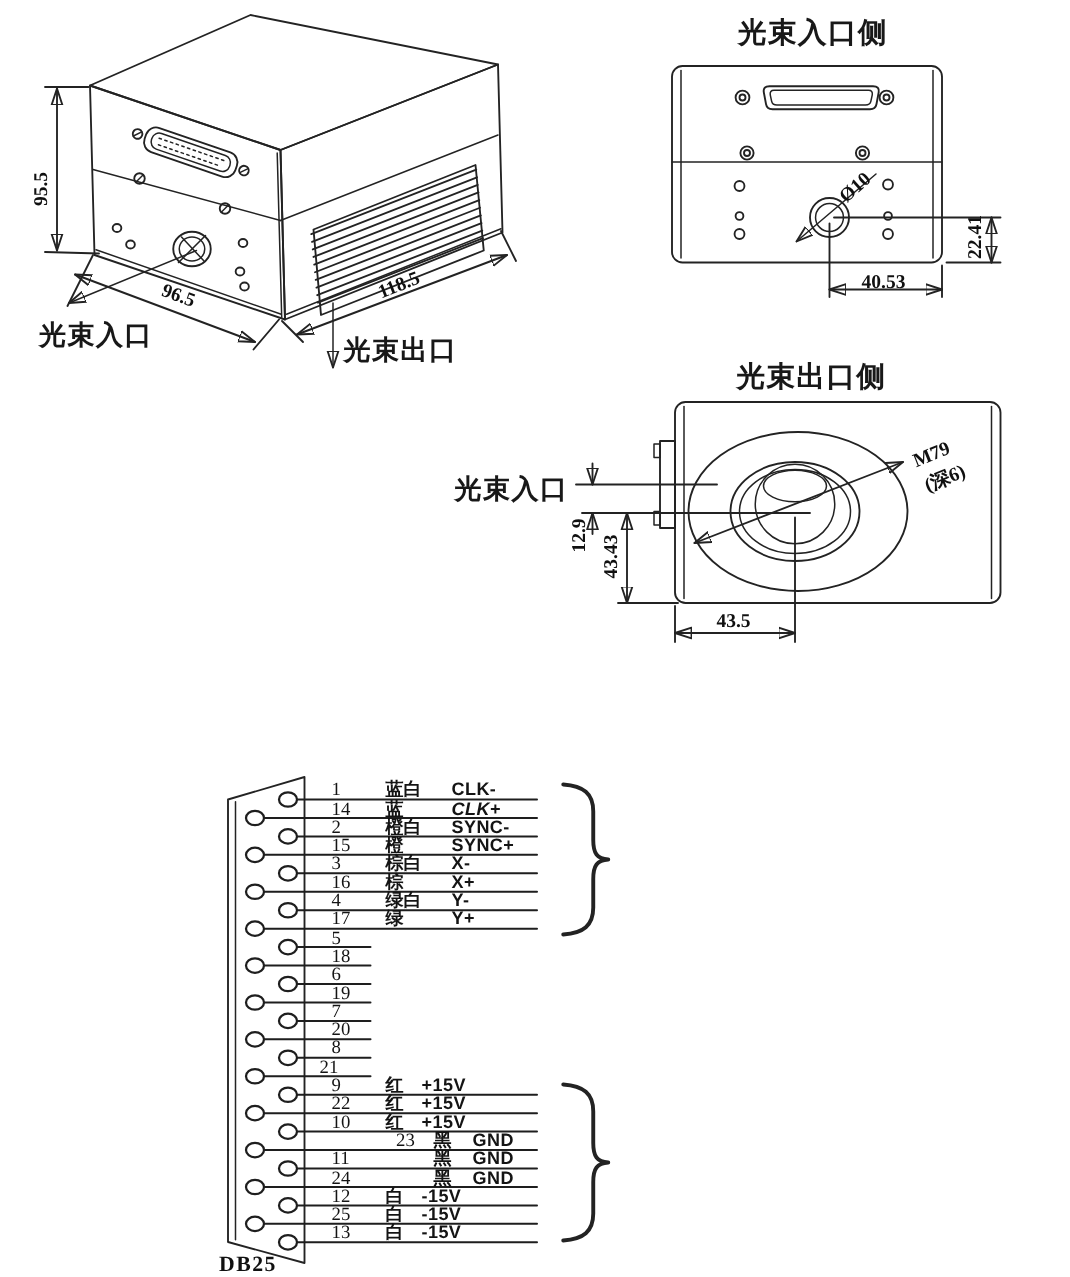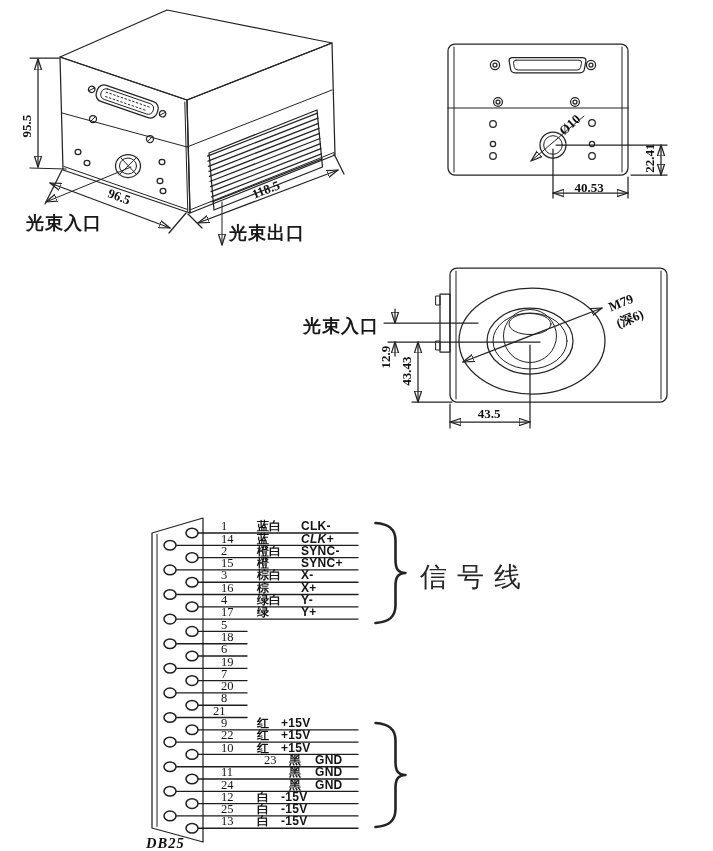--- a/index.html
+++ b/index.html
@@ -13,21 +13,21 @@
   .brace{stroke-width:2.6 !important;}
   #pin-rows ellipse{fill:#fff;stroke:#1e1e1e;stroke-width:1.5;}
   #pin-rows line{stroke:#1e1e1e;stroke-width:1.35;}
   .txt{position:absolute;color:#161616;white-space:nowrap;}
   .cjk{font-family:"Liberation Sans",sans-serif;font-weight:bold;font-size:18px;letter-spacing:1px;color:#181818;}
   .vtitle{font-family:"Liberation Sans",sans-serif;font-weight:bold;font-size:19px;letter-spacing:1px;color:#181818;}
   .dim{font-family:"Liberation Serif",serif;font-weight:bold;font-size:13px;color:#101010;text-align:center;}
   .rot-90{transform:rotate(-90deg);transform-origin:center center;}
   .main-title{font-family:"Liberation Sans",sans-serif;font-weight:600;font-size:19.5px;letter-spacing:0.5px;color:#202020;}
   .brace-label{font-family:"Liberation Sans",sans-serif;font-weight:400;font-size:27px;letter-spacing:10px;color:#262626;}
-  .conn-label{font-family:"Liberation Serif",serif;font-weight:bold;font-size:14.5px;color:#101010;letter-spacing:1px;font-style:italic;}
+  .conn-label{font-family:"Liberation Serif",serif;font-weight:bold;font-size:14.5px;color:#101010;letter-spacing:1px;}
   .ptxt{position:absolute;height:12px;line-height:12.5px;color:#141414;}
   .pin-num{font-family:"Liberation Serif",serif;font-size:12.5px;}
   .pin-color{font-family:"Liberation Sans",sans-serif;font-weight:700;font-size:12px;}
   .pin-sig{font-family:"Liberation Sans",sans-serif;font-weight:700;font-size:12px;letter-spacing:0.3px;}
 </style>
 </head>
 <body>
 
 <div class="canvas">
 
@@ -247,32 +247,33 @@
     <path class="brace" d="M375.5,723 C389,724 395.5,729 395.5,741 L395.5,762 C395.5,771 398,774.5 405.5,775 C398,775.5 395.5,779 395.5,788 L395.5,809 C395.5,821 389,826 375.5,827"></path>
   </g>
 </svg>
 
 <div class="txt dim rot-90" style="left:7px;top:118px;width:40px;">95.5</div>
 <div class="txt dim" style="left:99px;top:189px;width:40px;transform:rotate(20deg);">96.5</div>
 <div class="txt dim" style="left:241px;top:182px;width:50px;transform:rotate(-21.5deg);">118.5</div>
 <div class="txt cjk" style="left:26px;top:211px;">光束入口</div>
 <div class="txt cjk" style="left:229px;top:221px;">光束出口</div>
 
+<div class="txt vtitle" style="left:492px;top:9px;">光束入口侧</div>
 <div class="txt dim" style="left:552px;top:117px;width:36px;transform:rotate(-42deg);">Ø10</div>
 <div class="txt dim" style="left:569px;top:180px;width:40px;">40.53</div>
 <div class="txt dim rot-90" style="left:630px;top:150px;width:40px;">22.41</div>
 
+<div class="txt vtitle" style="left:491px;top:238px;">光束出口侧</div>
 <div class="txt cjk" style="left:303px;top:314px;">光束入口</div>
 <div class="txt dim" style="left:603px;top:295px;width:36px;transform:rotate(-22deg);">M79</div>
 <div class="txt dim" style="left:605px;top:310px;width:50px;transform:rotate(-22deg);">(深6)</div>
 <div class="txt dim rot-90" style="left:371px;top:349px;width:30px;">12.9</div>
 <div class="txt dim rot-90" style="left:387px;top:363px;width:40px;">43.43</div>
 <div class="txt dim" style="left:474px;top:406px;width:30px;">43.5</div>
 
-<div class="txt brace-label" style="left:420px;top:559px;">信号线</div>
 <div class="txt conn-label" style="left:146px;top:835px;">DB25</div>
 
 <div id="pin-texts">
       <div class="ptxt pin-num" style="left: 221px; top: 520.2px;">1</div>
       <div class="ptxt pin-color" style="left: 257px; top: 520.2px;">蓝白</div>
       <div class="ptxt pin-sig" style="left: 301px; top: 520.2px; text-align: center;">CLK-</div>
       <div class="ptxt pin-num" style="left: 221px; top: 532.5px;">14</div>
       <div class="ptxt pin-color" style="left: 257px; top: 532.5px;">蓝</div>
       <div class="ptxt pin-sig" style="left: 301px; top: 532.5px; font-style: italic;">CLK+</div>
       <div class="ptxt pin-num" style="left: 221px; top: 544.8px;">2</div>

